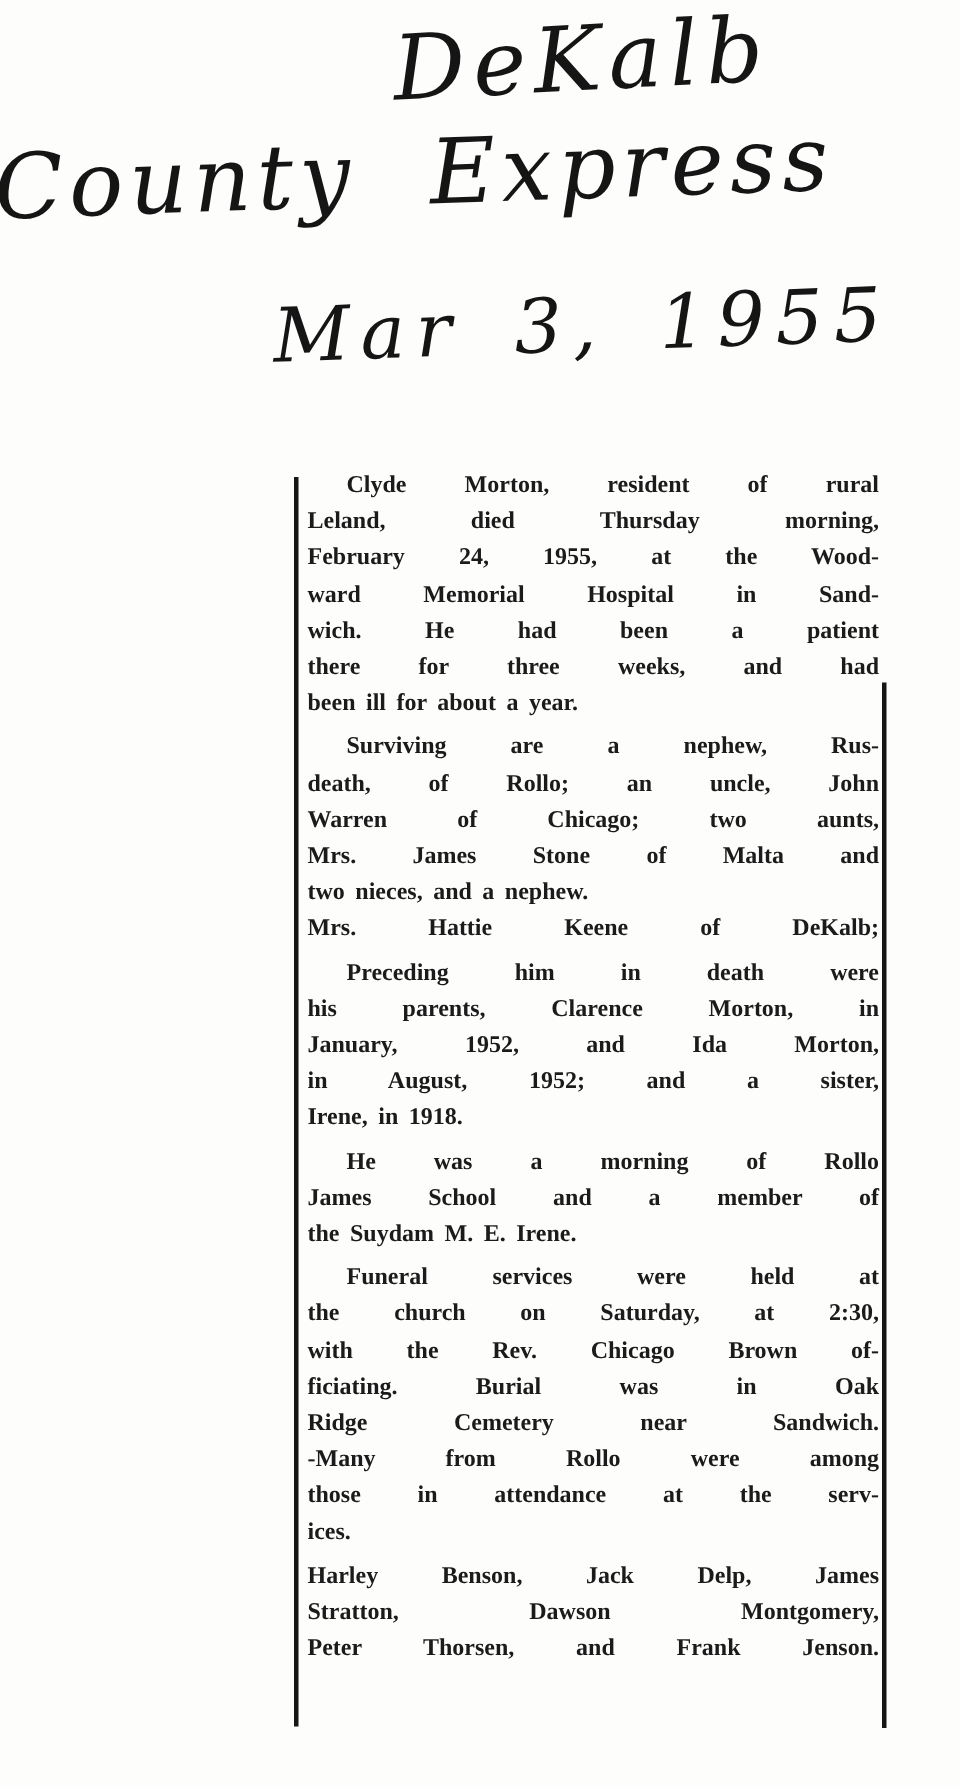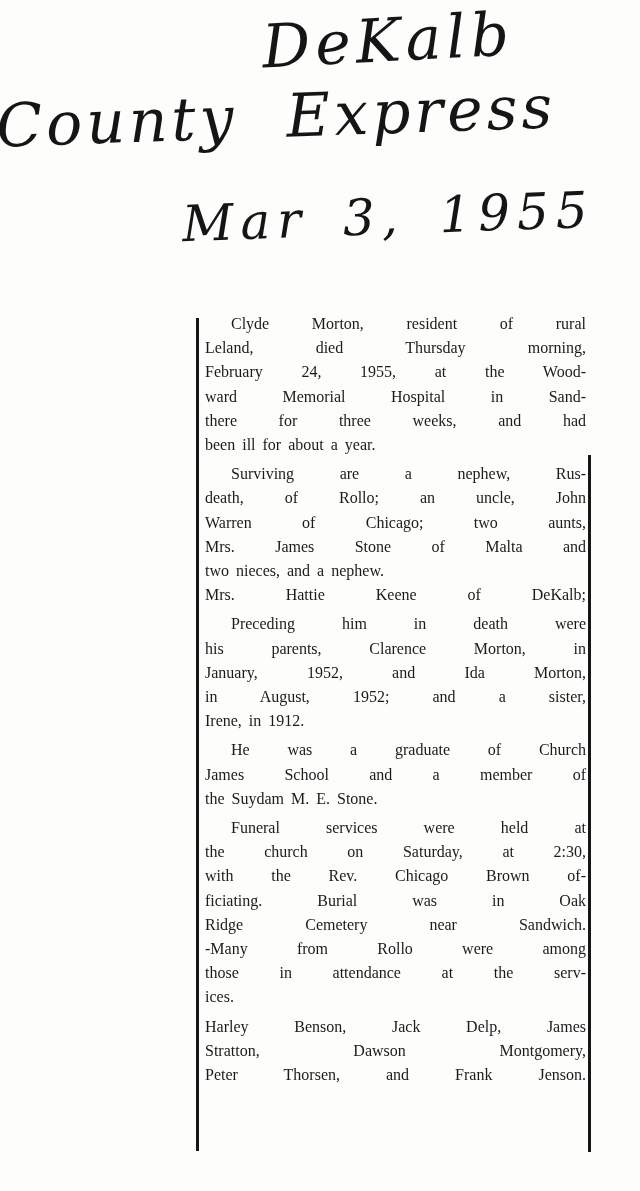--- a/index.html
+++ b/index.html
@@ -47,21 +47,21 @@
     background: #161616;
   }
   .rule-left  { left: 196px; top: 318px; height: 833px; }
   .rule-right { left: 588px; top: 455px; height: 697px; }
   .column {
     position: absolute;
     left: 205px; top: 312px;
     width: 381px;
     color: #1b1b1b;
     font-family: "Liberation Serif", serif;
-    font-weight: normal;
+    font-weight: bold;
     font-size: 16px;
     line-height: 24.2px;
   }
   .para { margin: 0 0 5px 0; }
   .line {
     text-align: justify;
     text-align-last: justify;
     word-spacing: 3px;
   }
   .line.first { text-indent: 26px; }
@@ -81,42 +81,43 @@
   <div class="rule rule-left"></div>
 
   <div class="rule rule-right"></div>
 
   <div class="column" id="article-column">
       <div class="para">
         <div class="line first">Clyde Morton, resident of rural</div>
         <div class="line">Leland, died Thursday morning,</div>
         <div class="line">February 24, 1955, at the Wood-</div>
         <div class="line">ward Memorial Hospital in Sand-</div>
+        <div class="line">wich. He had been a patient</div>
         <div class="line">there for three weeks, and had</div>
         <div class="line endleft">been ill for about a year.</div>
       </div>
       <div class="para">
         <div class="line first">Surviving are a nephew, Rus-</div>
         <div class="line">death, of Rollo; an uncle, John</div>
         <div class="line">Warren of Chicago; two aunts,</div>
         <div class="line">Mrs. James Stone of Malta and</div>
         <div class="line endleft">two nieces, and a nephew.</div>
         <div class="line">Mrs. Hattie Keene of DeKalb;</div>
       </div>
       <div class="para">
         <div class="line first">Preceding him in death were</div>
         <div class="line">his parents, Clarence Morton, in</div>
         <div class="line">January, 1952, and Ida Morton,</div>
         <div class="line">in August, 1952; and a sister,</div>
-        <div class="line endleft">Irene, in 1912.</div>
+        <div class="line endleft">Irene, in 1918.</div>
       </div>
       <div class="para">
-        <div class="line first">He was a graduate of Church</div>
+        <div class="line first">He was a morning of Rollo</div>
         <div class="line">James School and a member of</div>
-        <div class="line endleft">the Suydam M. E. Stone.</div>
+        <div class="line endleft">the Suydam M. E. Irene.</div>
       </div>
       <div class="para">
         <div class="line first">Funeral services were held at</div>
         <div class="line">the church on Saturday, at 2:30,</div>
         <div class="line">with the Rev. Chicago Brown of-</div>
         <div class="line">ficiating. Burial was in Oak</div>
         <div class="line">Ridge Cemetery near Sandwich.</div>
         <div class="line">-Many from Rollo were among</div>
         <div class="line">those in attendance at the serv-</div>
         <div class="line endleft">ices.</div>

